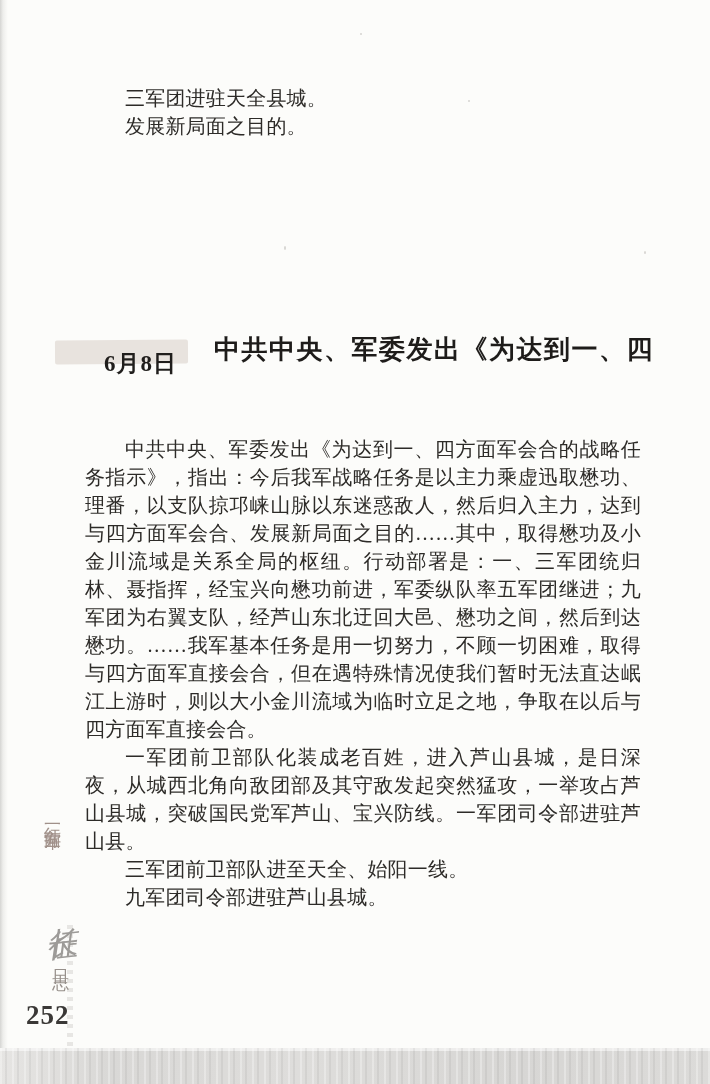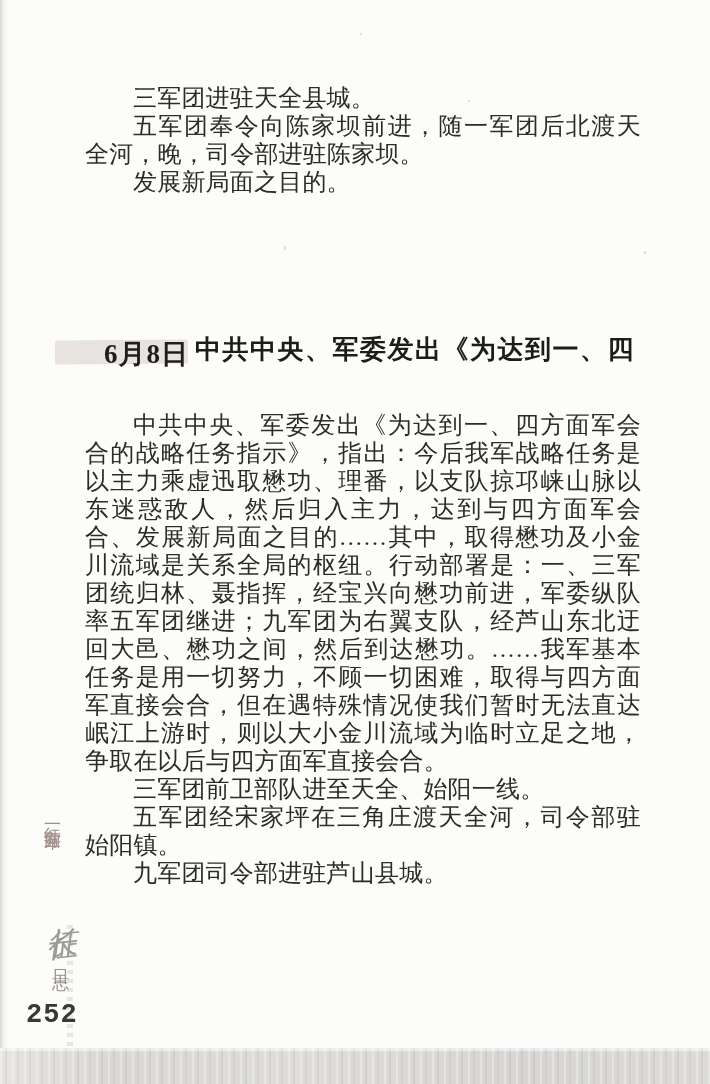--- a/index.html
+++ b/index.html
@@ -23,40 +23,40 @@
   }
   .bottom-band::before{
     content:"";position:absolute;left:0;top:0;width:100%;height:3px;
     background:rgba(255,255,255,.55);
   }
   .speck{position:absolute;background:#b8b4b0;border-radius:50%;opacity:.55;}
 
   
   .textcol{position:absolute;left:85px;width:556px;}
   .textcol p{
-    margin:0;font-size:24px;line-height:28px;color:#2d2b28;
+    margin:0;font-size:20px;line-height:28px;color:#2d2b28;
     text-align:justify;text-indent:2em;letter-spacing:0.2px;
   }
   .top-section{top:84px;}
-  .body-section{top:411px;}
+  .body-section{top:435px;}
 
   
   .date-bar{
     position:absolute;left:55px;top:340px;width:133px;height:24px;
     background:#e8e3de;transform:rotate(-.4deg);border-radius:2px;
   }
   .entry-date{
-    position:absolute;left:104px;top:336px;
-    font-size:27px;font-weight:700;color:#201e1c;letter-spacing:1px;
+    position:absolute;left:104px;top:348px;
+    font-size:23px;font-weight:700;color:#201e1c;letter-spacing:1px;
   }
   .head-l1,.head-l2{
     position:absolute;font-size:26px;font-weight:700;color:#1e1c1a;letter-spacing:1.5px;
     font-family:"Liberation Serif","DejaVu Serif",serif;
   }
-  .head-l1{left:195px;top:332px;}
+  .head-l1{left:214px;top:332px;}
   .head-l2{left:200px;top:370px;}
 
   
   .v{writing-mode:vertical-rl;text-orientation:upright;}
   .side-title{
     position:absolute;left:41px;top:813px;font-size:17px;letter-spacing:2px;
     color:#a09089;
   }
   .side-callig{
     position:absolute;left:36px;top:903px;font-size:31px;letter-spacing:3px;
@@ -65,45 +65,44 @@
   .side-sub{
     position:absolute;left:49px;top:956px;font-size:17px;letter-spacing:4px;
     color:#97908b;
   }
   .side-stamp{
     position:absolute;left:67px;top:925px;width:6px;height:122px;opacity:.45;
     background:repeating-linear-gradient(180deg,rgba(150,145,140,.45) 0 4px,transparent 4px 9px);
   }
   .page-number{
     position:absolute;left:26px;top:1000px;
-    font-family:Liberation Mono, monospace;
+    font-family:Liberation Serif, serif;
     font-size:27px;font-weight:600;color:#3a3836;letter-spacing:1px;
   }
 </style>
 </head>
 <body>
 
 <div class="page">
 
   <div class="left-edge"></div>
 
   <div class="textcol top-section">
     <p>三军团进驻天全县城。</p>
-    <p>五军团奉令向陈家坝前进，随一军团后北渡天全河，晚，司令部进驻陈家坝。</p>
     <p>发展新局面之目的。</p>
   </div>
 
   <div class="date-bar"></div>
   <div class="entry-date">6月8日</div>
   <div class="head-l1">中共中央、军委发出《为达到一、四</div>
 
   <div class="textcol body-section">
     <p>中共中央、军委发出《为达到一、四方面军会合的战略任务指示》，指出：今后我军战略任务是以主力乘虚迅取懋功、理番，以支队掠邛崃山脉以东迷惑敌人，然后归入主力，达到与四方面军会合、发展新局面之目的……其中，取得懋功及小金川流域是关系全局的枢纽。行动部署是：一、三军团统归林、聂指挥，经宝兴向懋功前进，军委纵队率五军团继进；九军团为右翼支队，经芦山东北迂回大邑、懋功之间，然后到达懋功。……我军基本任务是用一切努力，不顾一切困难，取得与四方面军直接会合，但在遇特殊情况使我们暂时无法直达岷江上游时，则以大小金川流域为临时立足之地，争取在以后与四方面军直接会合。</p>
+    <p>一军团前卫部队化装成老百姓，进入芦山县城，是日深夜，从城西北角向敌团部及其守敌发起突然猛攻，一举攻占芦山县城，突破国民党军芦山、宝兴防线。一军团司令部进驻芦山县。</p>
     <p>三军团前卫部队进至天全、始阳一线。</p>
-    <p>五军团经宋家坪在三角庄渡天全河，司令部驻始阳镇。</p>
     <p>九军团司令部进驻芦山县城。</p>
   </div>
 
   <div class="side-title v">红一方面军</div>
   <div class="side-callig v">长征</div>
   <div class="side-sub v">日志</div>
   <div class="side-stamp"></div>
 
   <div class="page-number">252</div>
 

